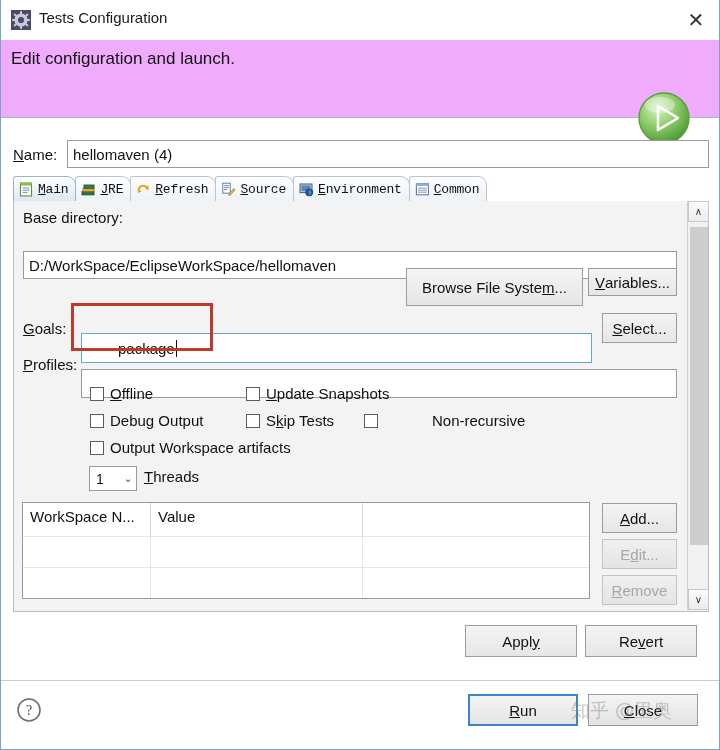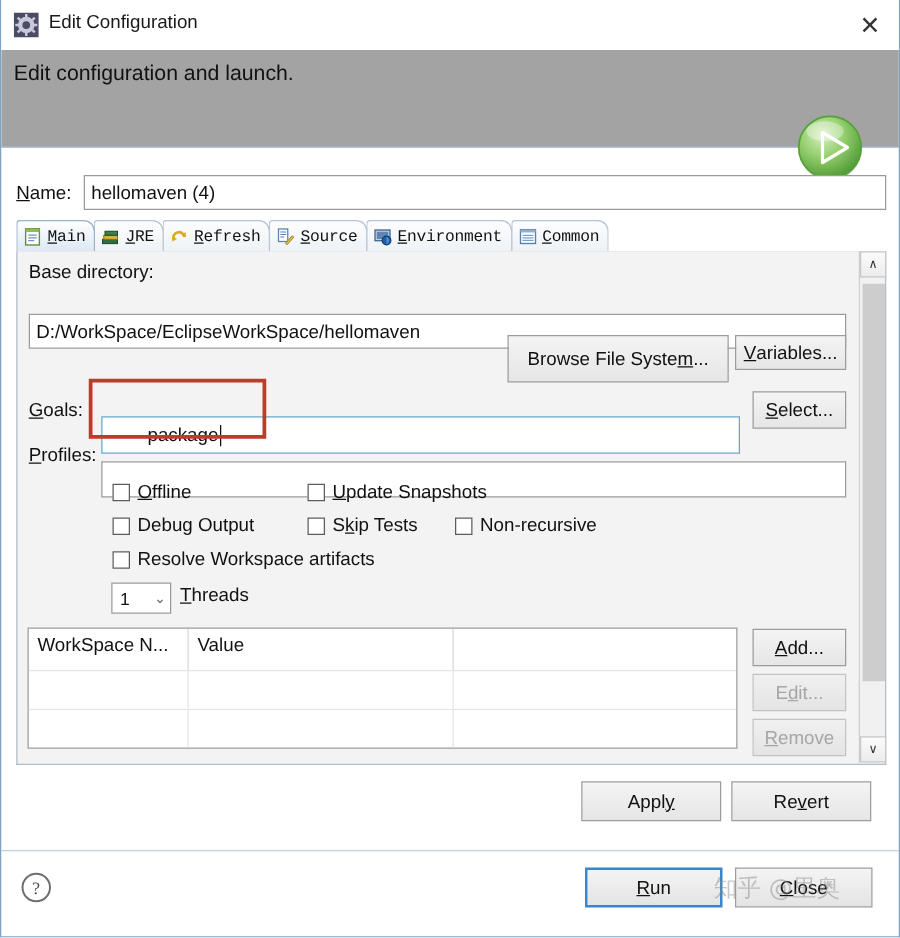--- a/index.html
+++ b/index.html
@@ -40,21 +40,21 @@
     width: 34px; height: 30px;
     display: flex; align-items: center; justify-content: center;
     font-size: 20px; color: #333; cursor: pointer;
     font-family: "DejaVu Sans", sans-serif;
   }
 
   
   #header {
     position: absolute; left: 0; top: 40px;
     width: 720px; height: 78px;
-    background: #a3a3a3;
+    background: #f0abfc;
     border-bottom: 1px solid #9bb8d3;
   }
   #header-msg {
     position: absolute; left: 10px; top: 9px;
     font-size: 17px; color: #111;
     white-space: nowrap;
   }
   #run-badge {
     position: absolute; left: 634px; top: 49px;
     width: 58px; height: 58px;
@@ -323,21 +323,21 @@
           <rect x="9" y="15.8" width="2" height="3"></rect>
           <rect x="1.2" y="9" width="3" height="2"></rect>
           <rect x="15.8" y="9" width="3" height="2"></rect>
           <rect x="3.2" y="3.6" width="2" height="3" transform="rotate(-45 4.2 5.1)"></rect>
           <rect x="14.8" y="13.4" width="2" height="3" transform="rotate(-45 15.8 14.9)"></rect>
           <rect x="14.8" y="3.6" width="2" height="3" transform="rotate(45 15.8 5.1)"></rect>
           <rect x="3.2" y="13.4" width="2" height="3" transform="rotate(45 4.2 14.9)"></rect>
         </g>
       </svg>
     </span>
-    <span id="title-text">Edit Configuration</span>
+    <span id="title-text">Tests Configuration</span>
     <div id="close-btn">✕</div>
   </div>
 
   <div id="header">
     <div id="header-msg">Edit configuration and launch.</div>
     <div id="run-badge">
       <svg width="58" height="58" viewBox="0 0 58 58">
         <defs>
           <radialGradient id="gball" cx="38%" cy="30%" r="72%">
             <stop offset="0%" stop-color="#d8f0c4"></stop>
@@ -467,28 +467,28 @@
       </div>
 
       <div class="cbox-row" style="left:76px; top:211px;">
         <span class="cbox"></span>
         <span class="cbox-text">Debu<u>g</u> Output</span>
       </div>
       <div class="cbox-row" style="left:232px; top:211px;">
         <span class="cbox"></span>
         <span class="cbox-text">S<u>k</u>ip Tests</span>
       </div>
-      <div class="cbox-row" style="left:350px; top:211px;">
+      <div class="cbox-row" style="left:350px; top:211px;gap:48px;">
         <span class="cbox"></span>
         <span class="cbox-text">Non-recursive</span>
       </div>
 
       <div class="cbox-row" style="left:76px; top:238px;">
         <span class="cbox"></span>
-        <span class="cbox-text">Resolve Workspace artifacts</span>
+        <span class="cbox-text">Output Workspace artifacts</span>
       </div>
 
       <div id="threads-combo" style="left:75px; top:265px;">
         <span id="threads-value">1</span>
         <span id="threads-chevron">⌄</span>
       </div>
       <div id="threads-label" style="left:130px; top:267px;"><u>T</u>hreads</div>
 
       <div id="param-table" style="left:8px; top:301px;">
         <div class="tbl-head">

